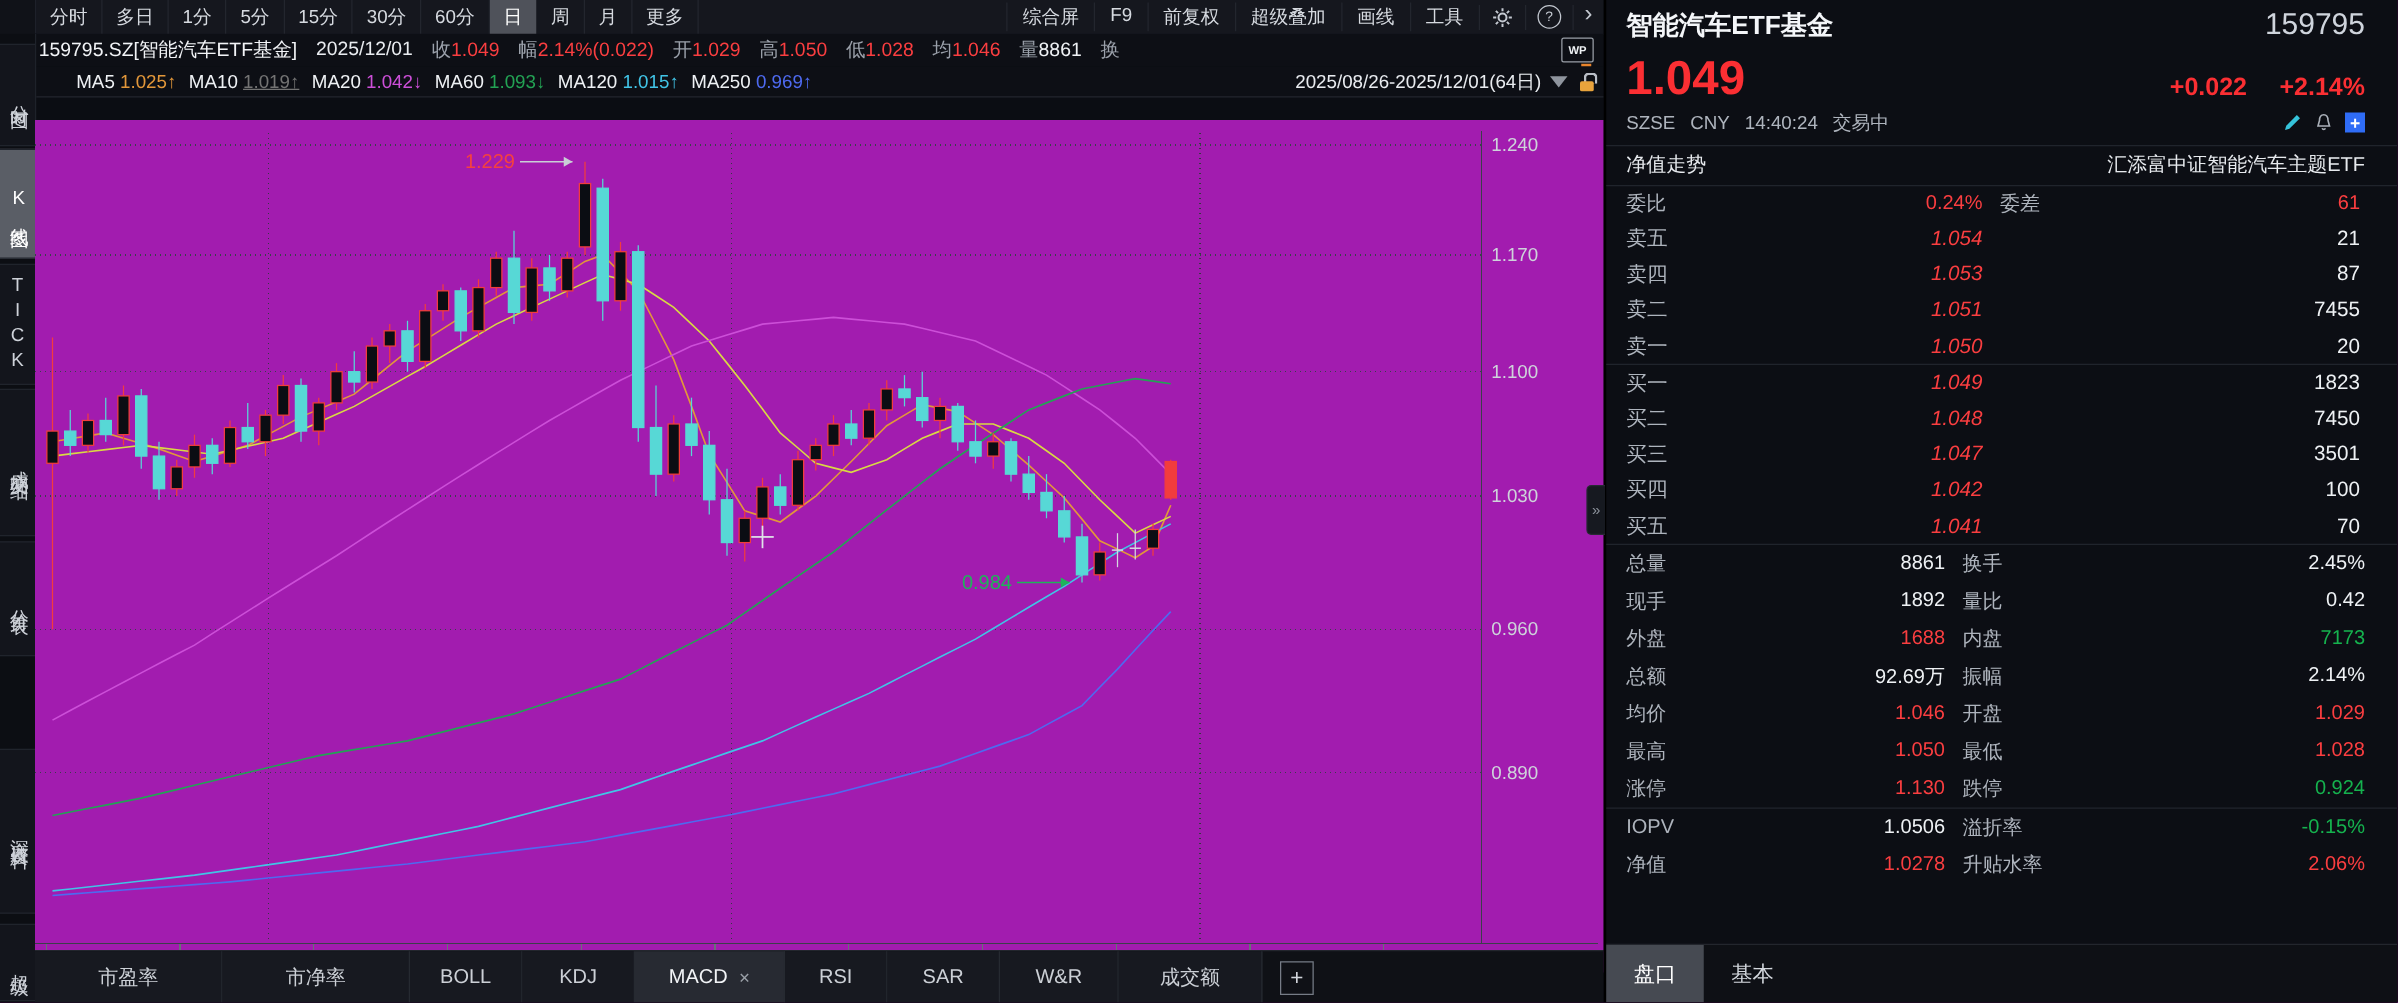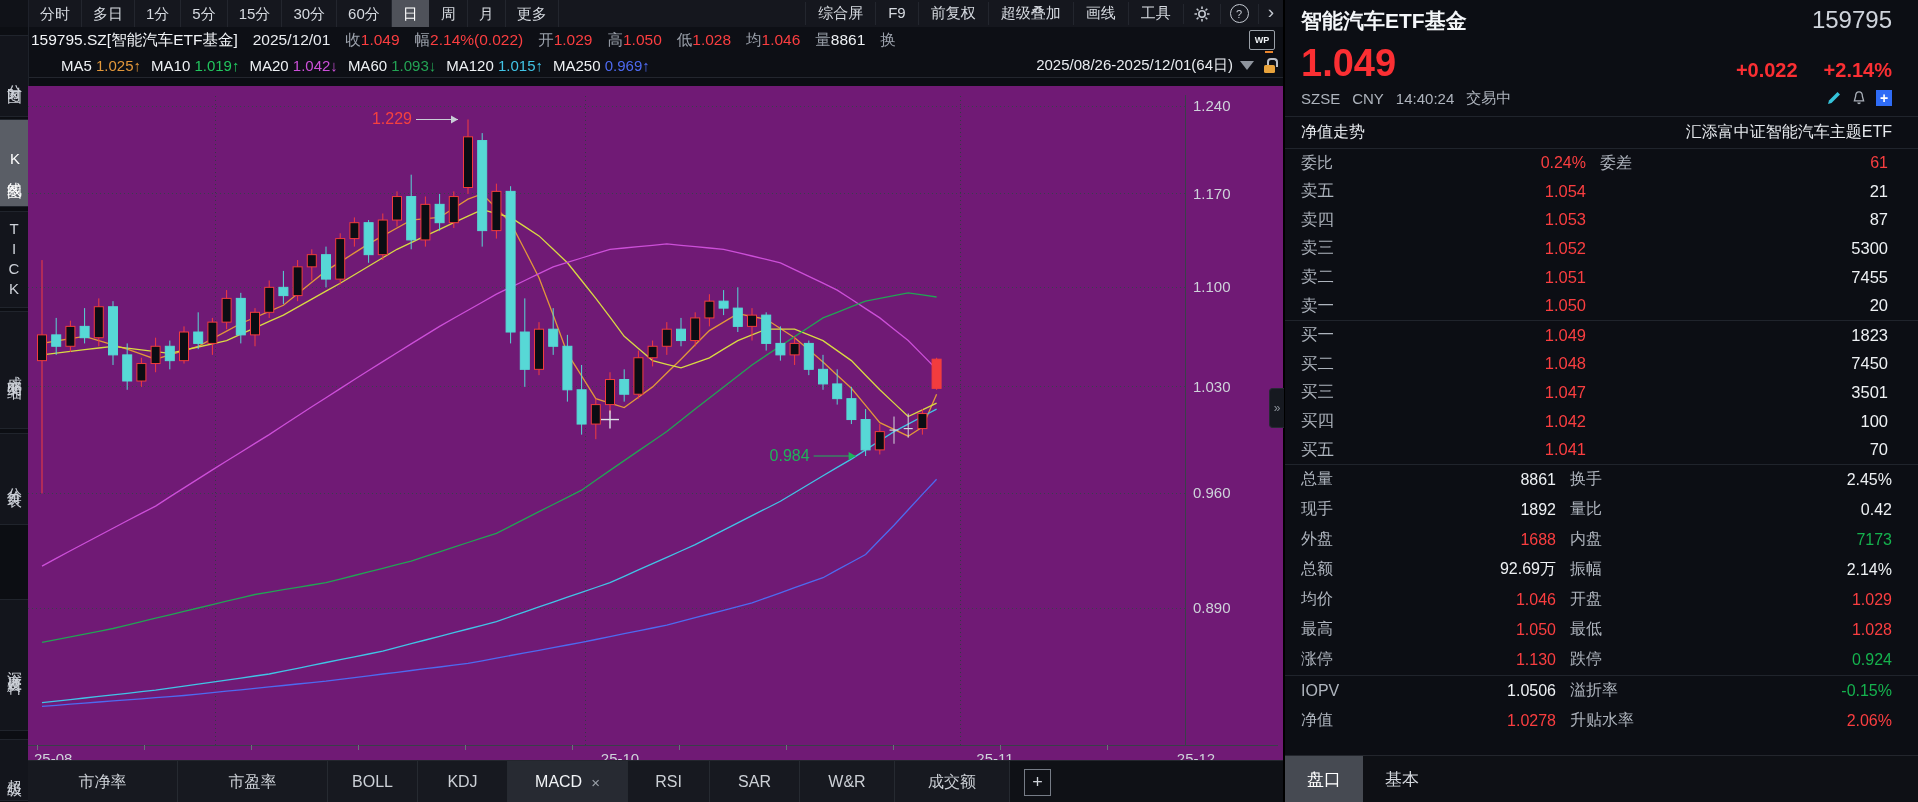--- a/index.html
+++ b/index.html
@@ -47,21 +47,21 @@
   .lock .body{position:absolute;left:0;bottom:0;width:11px;height:8px;background:#e8a33c;border-radius:1.5px;}
   
   .sidebar{position:absolute;left:0;top:27px;width:28px;height:775px;background:#0c0e13;
            border-right:1px solid #1e222a;}
   .side-item{position:absolute;left:0;width:28px;background:#13151c;border-top:1px solid #20242c;
              border-bottom:1px solid #20242c;display:flex;align-items:center;justify-content:center;
              writing-mode:vertical-lr;text-orientation:upright;font-size:15px;color:#ced2d9;
              letter-spacing:3px;cursor:default;box-sizing:border-box;}
   .side-item.sel{background:#5a5e66;color:#ffffff;}
   
-  .chart-wrap{position:absolute;left:28px;top:86px;width:1255px;height:682px;background:#701a75;}
+  .chart-wrap{position:absolute;left:28px;top:96px;width:1255px;height:682px;background:#a21caf;}
   
   .tabbar{position:absolute;left:28px;top:760px;width:1255px;height:42px;background:#0f1116;
           border-top:1px solid #23262d;display:flex;align-items:stretch;font-size:16px;color:#ccd0d6;}
   .tab{display:flex;align-items:center;justify-content:center;gap:9px;background:#171920;
        border-right:1px solid #262a31;padding:0 8px;box-sizing:border-box;white-space:nowrap;}
   .tab.sel{background:#272a32;color:#f2f4f7;}
   .tab .x{color:#9aa0a8;font-size:15px;}
   .plus-box{width:25px;height:25px;border:1px solid #767c86;color:#d0d4da;display:flex;align-items:center;
             justify-content:center;font-size:18px;align-self:center;margin-left:14px;}
   
@@ -76,21 +76,21 @@
   .rp-chg{display:flex;gap:26px;font-size:20px;color:#fb2f33;font-weight:bold;}
   .rp-info-row{display:flex;align-items:center;gap:12px;height:28px;font-size:15px;color:#aeb4bd;margin-top:2px;}
   .rp-icons{margin-left:auto;display:flex;gap:9px;align-items:center;}
   .divider{border-top:1px solid #20242c;margin:0 0;}
   .rp-fund{display:flex;justify-content:space-between;align-items:center;height:31px;
            padding:0 26px 0 16px;font-size:16px;color:#e7eaee;}
   .rp-ratio,.book-row{display:grid;grid-template-columns:70px 215px 110px 1fr;align-items:center;
            padding:0 30px 0 16px;font-size:16px;height:28px;}
   .book-row{grid-template-columns:70px 215px 1fr;height:28.6px;font-size:16.5px;}
   .book-row .bl{color:#aeb4bd;}
-  .book-row .bp{text-align:right;}
+  .book-row .bp{text-align:right;font-style:italic;}
   .book-row .bv{text-align:right;color:#eef1f4;}
   .stat-row{display:grid;grid-template-columns:70px 185px 120px 1fr;align-items:center;
             padding:0 26px 0 16px;font-size:16px;height:30px;}
   .stat-row .sl{color:#aeb4bd;}
   .stat-row .sv{text-align:right;}
   .v-red{color:#fa3e40;} .v-green{color:#15b24e;} .v-white{color:#eef1f4;}
   .rp-tabs{position:absolute;left:0;bottom:0;width:100%;height:46px;background:#0e1015;
            border-top:1px solid #23262d;display:flex;align-items:stretch;}
   .rp-tab{width:78px;display:flex;align-items:center;justify-content:center;font-size:17px;color:#d3d7dd;}
   .rp-tab.sel{background:#464a52;color:#ffffff;}
@@ -155,21 +155,21 @@
         <span class="pair"><span class="lab">均</span><span class="red">1.046</span></span>
         <span class="pair"><span class="lab">量</span><span class="wht">8861</span></span>
         <span class="pair"><span class="lab">换</span><span class="wht"></span></span>
       </span>
     <span class="wp-icon">WP</span>
   </div>
 
   <div class="row3">
     <span id="maItems" style="display:flex;margin-left:30px;">
         <span class="ma-item"><span class="ma-lab">MA5 </span><span style="color: rgb(226, 151, 58);">1.025↑</span></span>
-        <span class="ma-item"><span class="ma-lab">MA10 </span><span style="color: #22c55e;">1.019↑</span></span>
+        <span class="ma-item"><span class="ma-lab">MA10 </span><span style="color: #737373; text-decoration: underline;">1.019↑</span></span>
         <span class="ma-item"><span class="ma-lab">MA20 </span><span style="color: rgb(204, 79, 216);">1.042↓</span></span>
         <span class="ma-item"><span class="ma-lab">MA60 </span><span style="color: rgb(35, 163, 84);">1.093↓</span></span>
         <span class="ma-item"><span class="ma-lab">MA120 </span><span style="color: rgb(65, 196, 230);">1.015↑</span></span>
         <span class="ma-item"><span class="ma-lab">MA250 </span><span style="color: rgb(78, 106, 240);">0.969↑</span></span>
       </span>
     <span class="range-wrap">
       <span class="range-txt">2025/08/26-2025/12/01(64日)</span>
       <span class="tri-down"></span>
       <span class="lock">
         <span class="shackle"></span>
@@ -362,24 +362,24 @@
         <line x1="785.5999999999999" y1="370.02123878494825" x2="827.5999999999999" y2="370.02123878494825" stroke="#1fb35a" stroke-width="1.2"></line>
         <path d="M827.5999999999999 370.02123878494825 l-7 -4 v8 z" fill="#1fb35a"></path>
         <text x="781.5999999999999" y="375.02123878494825" fill="#1fb35a" font-size="16" text-anchor="end">0.984</text>
         <line x1="573" y1="333.54559842221397" x2="591" y2="333.54559842221397" stroke="#dfe3e8" stroke-width="1.4"></line>
         <line x1="582" y1="324.54559842221397" x2="582" y2="342.54559842221397" stroke="#dfe3e8" stroke-width="1.4"></line>
       </svg>
   </div>
 
   <div class="tabbar" id="indTabs">
       <div class="tab" style="width: 150px;">
+        <span>市盈率</span>
+      </div>
+      <div class="tab" style="width: 150px;">
         <span>市净率</span>
-      </div>
-      <div class="tab" style="width: 150px;">
-        <span>市盈率</span>
       </div>
       <div class="tab" style="width: 90px;">
         <span>BOLL</span>
       </div>
       <div class="tab" style="width: 90px;">
         <span>KDJ</span>
       </div>
       <div class="tab sel" style="width: 120px;">
         <span>MACD</span>
         <span class="x">×</span>
@@ -448,25 +448,20 @@
           <span class="bl">卖五</span>
           <span class="bp v-red">1.054</span>
           <span class="bv">21</span>
         </div>
         <div class="book-row">
           <span class="bl">卖四</span>
           <span class="bp v-red">1.053</span>
           <span class="bv">87</span>
         </div>
         <div class="book-row">
-          <span class="bl">卖三</span>
-          <span class="bp v-red">1.052</span>
-          <span class="bv">5300</span>
-        </div>
-        <div class="book-row">
           <span class="bl">卖二</span>
           <span class="bp v-red">1.051</span>
           <span class="bv">7455</span>
         </div>
         <div class="book-row">
           <span class="bl">卖一</span>
           <span class="bp v-red">1.050</span>
           <span class="bv">20</span>
         </div>
       </div>

